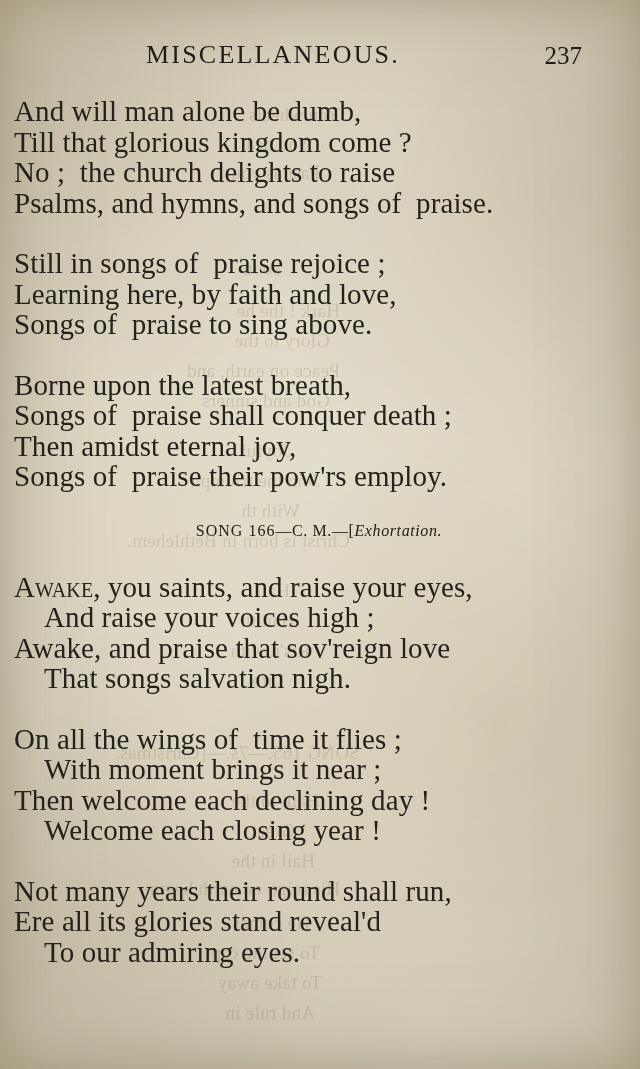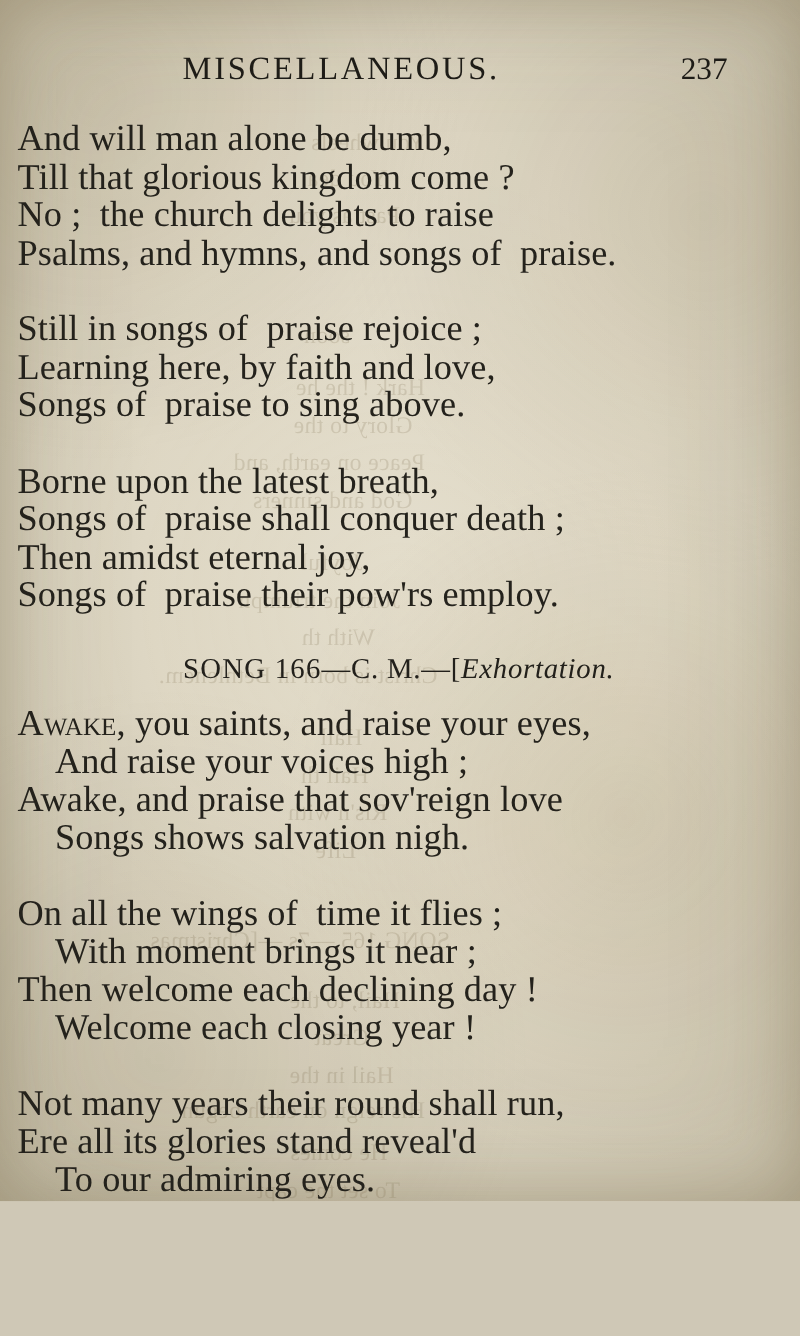--- a/index.html
+++ b/index.html
@@ -9,21 +9,21 @@
   body {
     width: 640px;
     height: 1069px;
     background: #cfc8b6;
     font-family: "Liberation Serif", serif;
     overflow: hidden;
   }
   .page {
     position: relative;
     width: 640px;
-    height: 961px;
+    height: 1069px;
     background:
       radial-gradient(ellipse at 50% 45%, #e3ddcc 0%, #ded7c4 45%, #d3ccb8 72%, #c7bfa9 100%);
     box-sizing: border-box;
     overflow: hidden;
   }
   
   .grain {
     position: absolute;
     inset: 0;
     pointer-events: none;
@@ -106,23 +106,23 @@
     font-size: 29px;
     line-height: 30.5px;
     color: #24221c;
     white-space: pre;
     letter-spacing: .1px;
   }
   .indent1 { padding-left: 30px; }
 
   .song-head {
     text-align: center;
-    font-size: 23px;
+    font-size: 16px;
     letter-spacing: .6px;
-    margin: 22px 0 16px 0;
+    margin: 22px 0 32px 0;
     padding-left: 10px;
   }
   .song-head .num { letter-spacing: 1px; }
   .song-head .exh {
     font-style: italic;
   }
   .smallcaps {
     font-variant: small-caps;
   }
 </style>
@@ -192,21 +192,21 @@
 
       <div class="song-head">
         <span class="num">SONG  166</span><span>—</span><span>C. M.</span><span>—</span><span>[</span><span class="exh">Exhortation.</span>
       </div>
 
       <div id="bottom-stanzas">
           <div class="stanza">
             <div class="line"><span class="smallcaps">Awake,</span> you saints, and raise your eyes,</div>
             <div class="line indent1">And raise your voices high ;</div>
             <div class="line">Awake, and praise that sov'reign love</div>
-            <div class="line indent1">Songs shows salvation nigh.</div>
+            <div class="line indent1">That songs salvation nigh.</div>
           </div>
           <div class="stanza">
             <div class="line">On all the wings of  time it flies ;</div>
             <div class="line indent1">With moment brings it near ;</div>
             <div class="line">Then welcome each declining day !</div>
             <div class="line indent1">Welcome each closing year !</div>
           </div>
           <div class="stanza">
             <div class="line">Not many years their round shall run,</div>
             <div class="line">Ere all its glories stand reveal'd</div>

